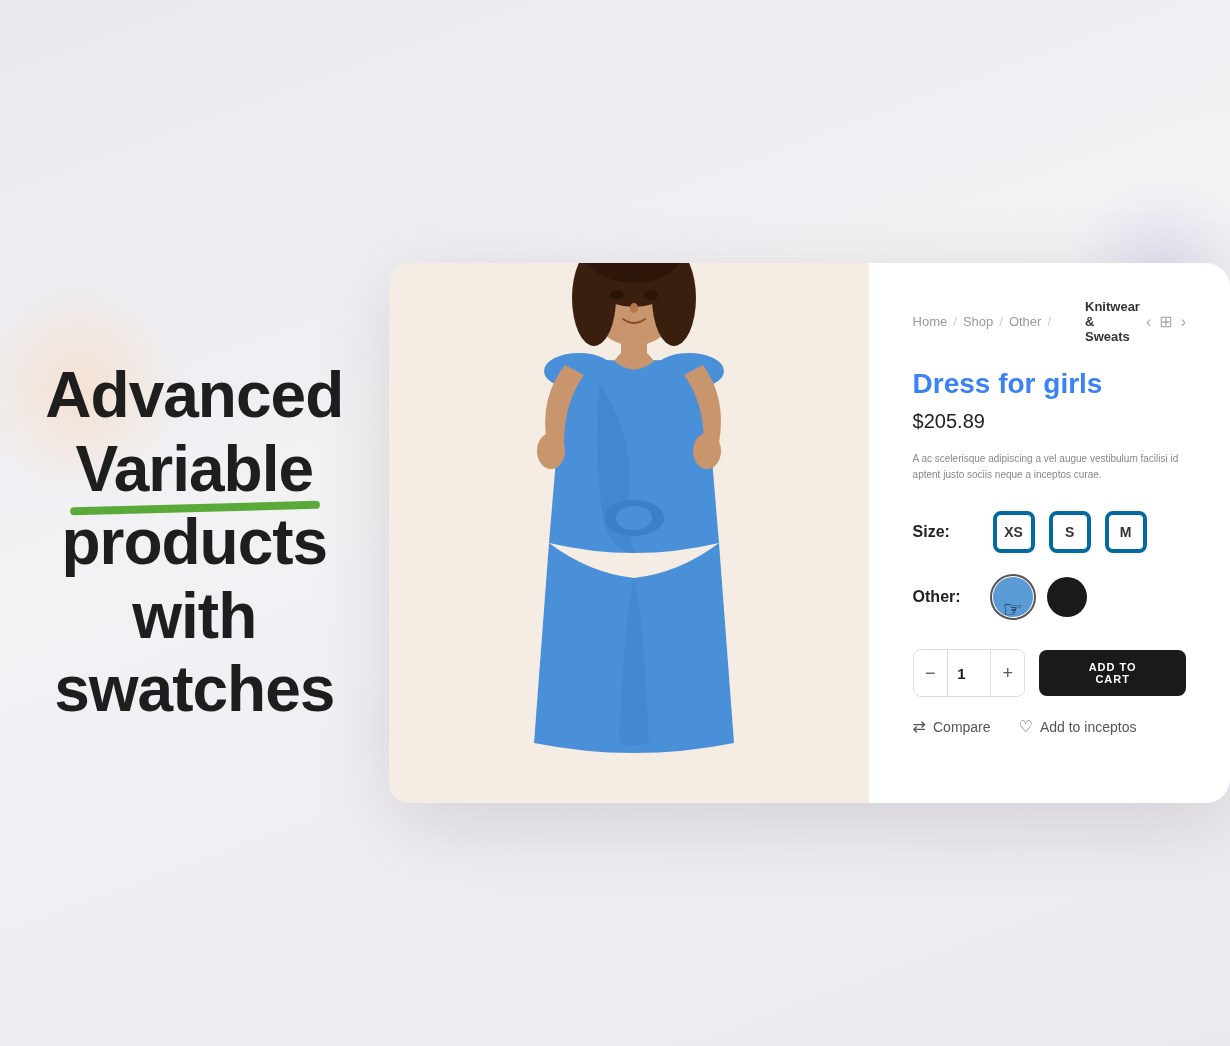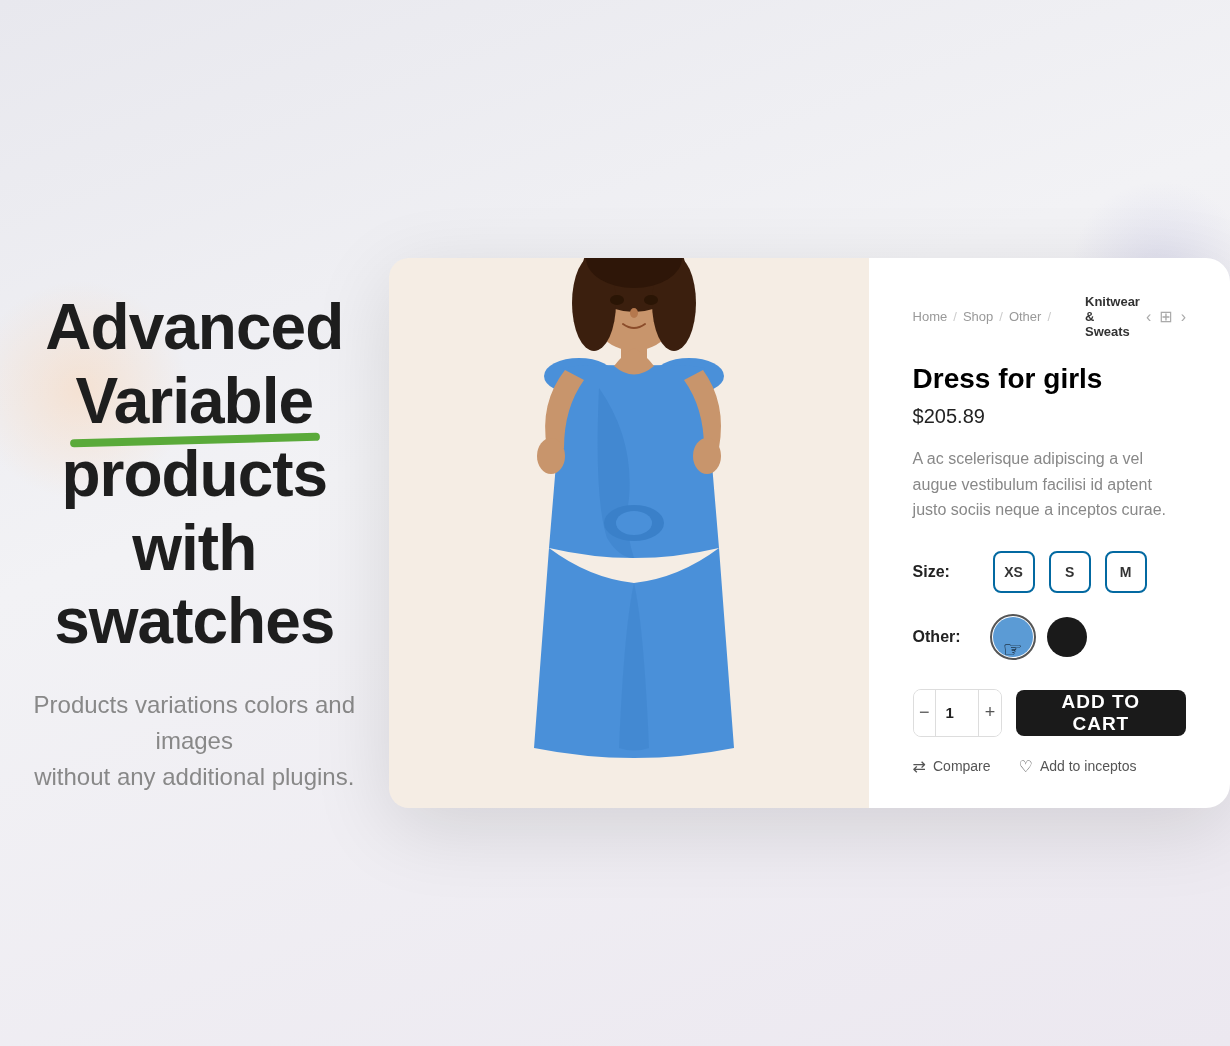--- a/index.html
+++ b/index.html
@@ -145,33 +145,33 @@
     }
 
     .nav-icons span {
       cursor: pointer;
       font-size: 16px;
     }
 
     .product-title {
       font-size: 28px;
       font-weight: 700;
-      color: #000000;
+      color: #3b82f6;
       margin-bottom: 10px;
     }
 
     .product-price {
       font-size: 20px;
       font-weight: 500;
       color: #222;
       margin-bottom: 18px;
     }
 
     .product-description {
-      font-size: 16px;
+      font-size: 10px;
       color: #888;
       line-height: 1.6;
       margin-bottom: 28px;
     }
 
     .attribute-row {
       display: flex;
       align-items: center;
       gap: 20px;
       margin-bottom: 24px;
@@ -186,21 +186,21 @@
 
     .size-options {
       display: flex;
       gap: 14px;
     }
 
     .size-btn {
       width: 42px;
       height: 42px;
       border-radius: 8px;
-      border: 2px solid #0369a1;
+      border: 4px solid #0369a1;
       background: #fff;
       font-size: 14px;
       font-weight: 600;
       color: #333;
       cursor: pointer;
       display: flex;
       align-items: center;
       justify-content: center;
       transition: border-color 0.2s;
     }
@@ -281,21 +281,21 @@
       outline: none;
     }
 
     .add-to-cart-btn {
       background: #1a1a1a;
       color: #fff;
       border: none;
       border-radius: 8px;
       padding: 0 32px;
       height: 46px;
-      font-size: 19px;
+      font-size: 11px;
       font-weight: 700;
       letter-spacing: 1px;
       text-transform: uppercase;
       cursor: pointer;
     }
 
     .bottom-actions {
       display: flex;
       gap: 28px;
       align-items: center;
@@ -342,24 +342,20 @@
 <body>
 
 <div class="hero-bg">
   <div class="bg-shape-left"></div>
   <div class="bg-shape-right"></div>
 
   <div class="header-section">
     <div class="main-title">
       <span>Advanced </span><span class="underline-green">Variable</span><br>
       <span>products with swatches</span>
-    </div>
-    <div class="subtitle">
-      <span>Products variations colors and images</span><br>
-      <span>without any additional plugins.</span>
     </div>
   </div>
 
   <div class="product-card-container">
     <div class="product-card">
 
       <div class="product-image-area">
         <div class="model-figure">
 
           <svg class="model-svg" width="380" height="580" viewBox="0 0 380 580" xmlns="http://www.w3.org/2000/svg">

